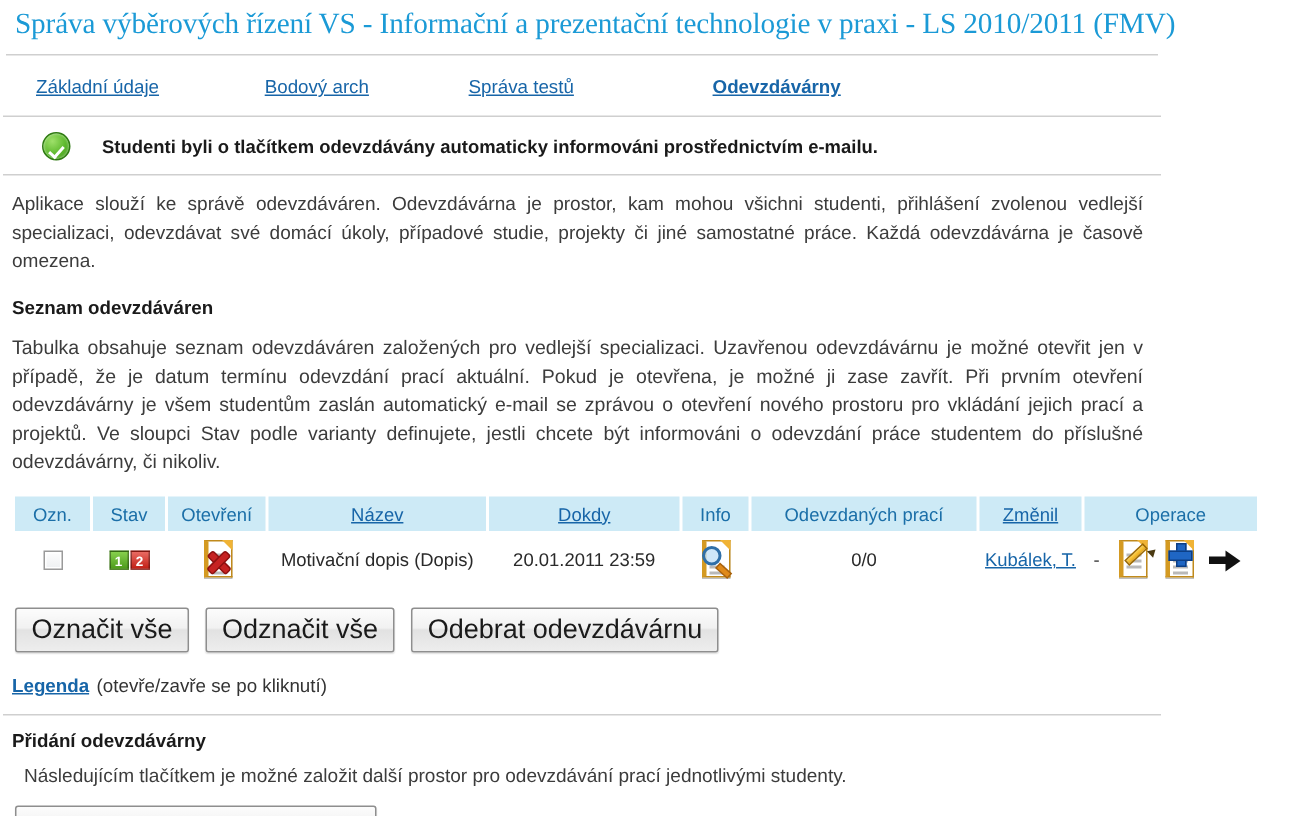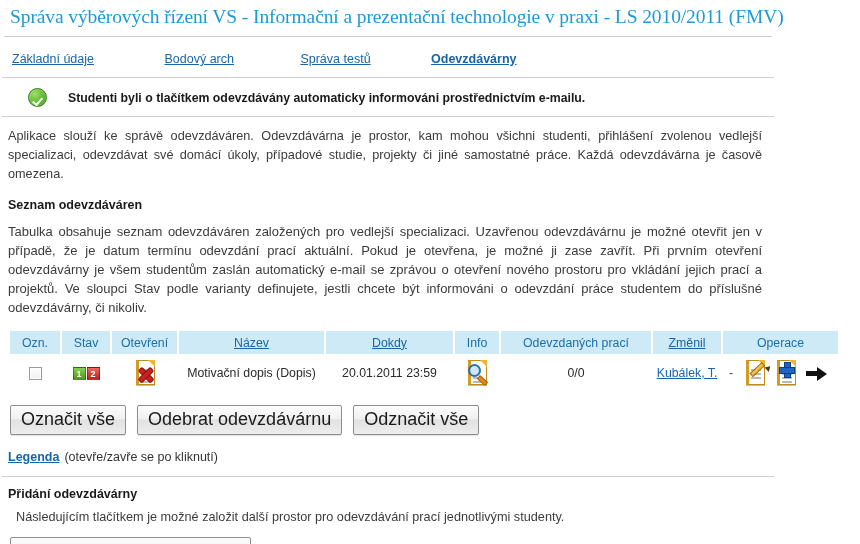--- a/index.html
+++ b/index.html
@@ -32,24 +32,24 @@
     padding: 12px 0 10px 12px;
     white-space: nowrap;
   }
   .tab {
     display: inline-block;
     font-size: 12.5px;
     color: #1765a8;
     text-decoration: underline;
     cursor: pointer;
   }
-  .tab.t1 { margin-left: 0px; }
+  .tab.t1 { margin-left: 12px; }
   .tab.t2 { margin-left: 66px; }
   .tab.t3 { margin-left: 62px; }
-  .tab.t4 { margin-left: 56px; font-weight: bold; }
+  .tab.t4 { margin-left: 88px; font-weight: bold; }
   .hr-tabs { height: 1px; background: #cfcfcf; margin: 0 2px; }
 
   
   .msg-row {
     display: flex; align-items: center;
     padding: 10px 0 9px 28px;
   }
   .check-icon {
     width: 19px; height: 19px; border-radius: 50%;
     background: radial-gradient(circle at 35% 30%, #9ee06a 0%, #5cb82b 55%, #3d8f18 100%);
@@ -394,22 +394,22 @@
               </span>
             </div>
           </td>
         </tr>
       </tbody>
     </table>
   </div>
 
   <div class="btn-row">
     <button class="btn">Označit vše</button>
+    <button class="btn">Odznačit vše</button>
     <button class="btn">Odebrat odevzdávárnu</button>
-    <button class="btn">Odznačit vše</button>
   </div>
 
   <div class="legend-row">
     <span class="lg">Legenda</span><span style="margin-left:5px;">(otevře/zavře se po kliknutí)</span>
   </div>
   <div class="hr-legend"></div>
 
   <div class="add-head">Přidání odevzdávárny</div>
   <div class="add-desc">Následujícím tlačítkem je možné založit další prostor pro odevzdávání prací jednotlivými studenty.</div>
   <div class="add-btn-row">

